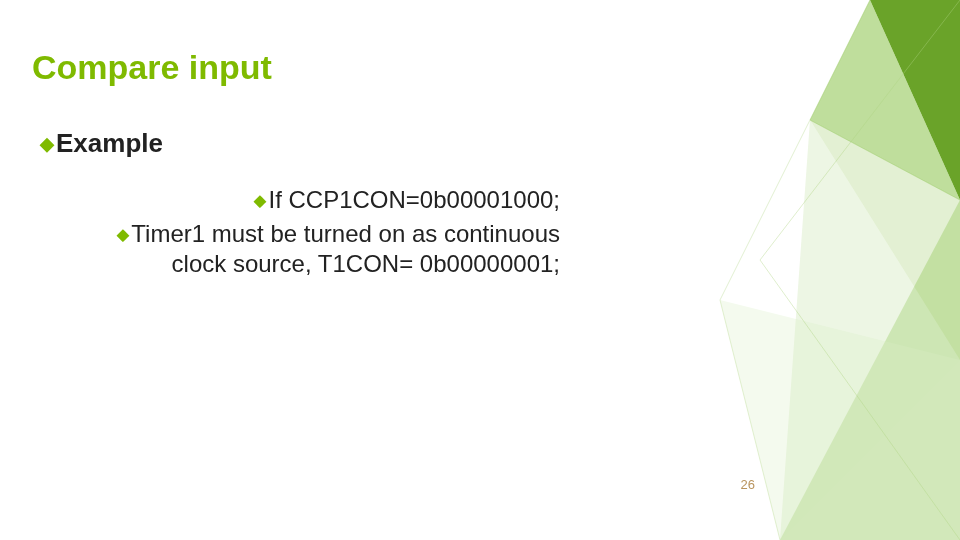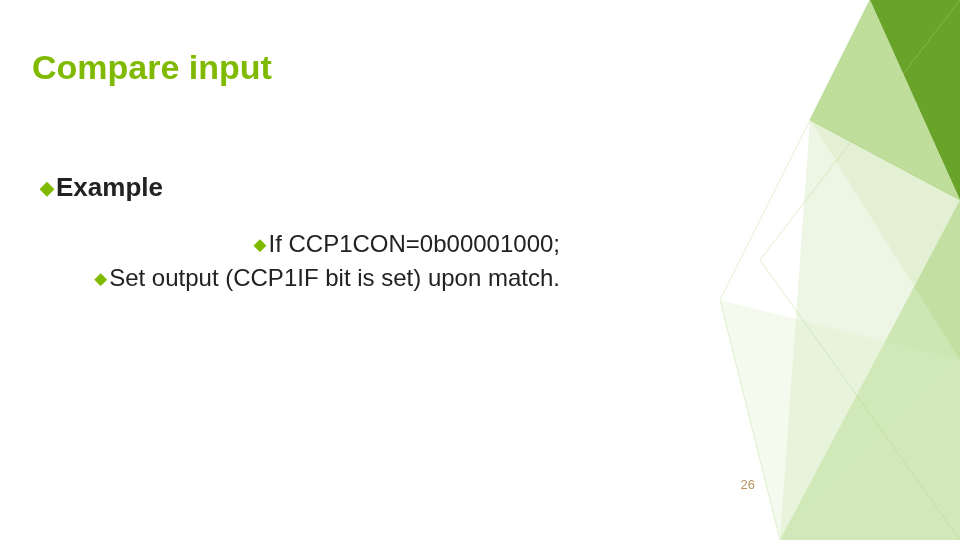--- a/index.html
+++ b/index.html
@@ -31,21 +31,20 @@
     left: 40px;
     top: 128px;
     width: 520px;
     color: #222;
   }
   .lvl1 {
     font-size: 26px;
     font-weight: 700;
     margin-bottom: 26px;
     line-height: 1.2;
-    margin-top: 44px;
   }
   .lvl2 {
     font-size: 24px;
     line-height: 1.25;
     margin-left: 42px;
     margin-bottom: 4px;
     text-align: right;
   }
   .bullet {
     color: #7fba00;
@@ -82,21 +81,21 @@
 
   <div class="content">
     <div class="lvl1">
       <span class="bullet">◆</span><span>Example</span>
     </div>
 
     <div class="lvl2">
       <span class="bullet">◆</span><span>If CCP1CON=0b00001000;</span>
     </div>
     <div class="lvl2">
-      <span class="bullet">◆</span><span>Set output (CCP1IF bit is set) upon match.</span>
+      <span class="bullet">◆</span><span>Timer1 must be turned on as continuous clock source, T1CON= 0b00000001;</span>
     </div>
   </div>
 
   <div class="pagenum">26</div>
 
   <svg class="deco" viewBox="0 0 300 540" preserveAspectRatio="none">
 
     <polygon points="300,0 300,200 210,0" fill="#6aa329"></polygon>
 
     <polygon points="210,0 300,200 150,120" fill="#8bc34a" fill-opacity="0.55"></polygon>

